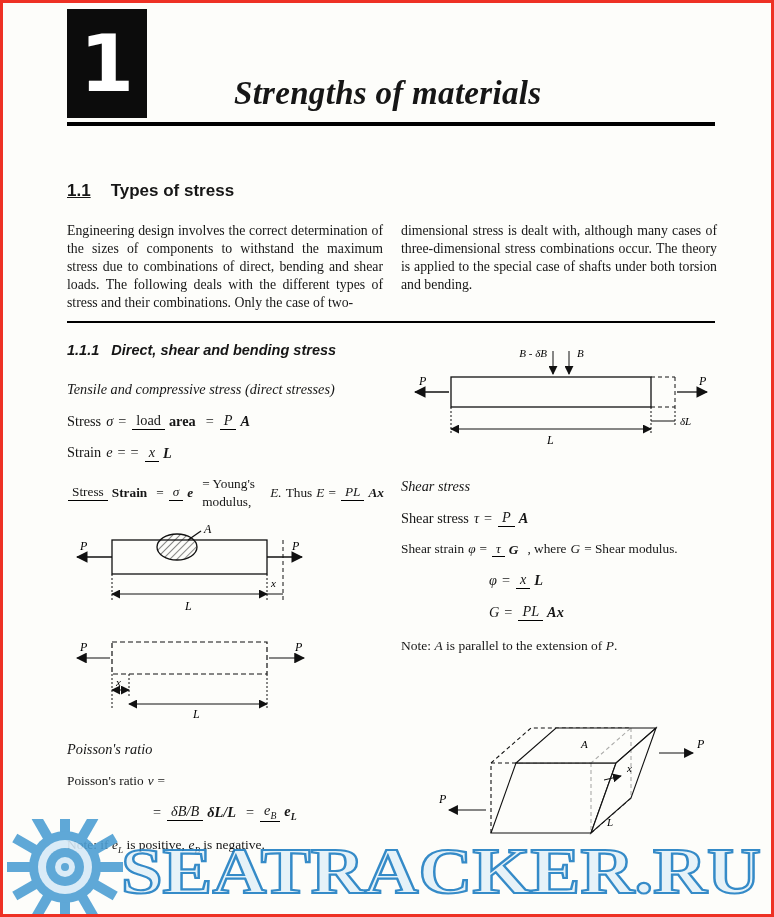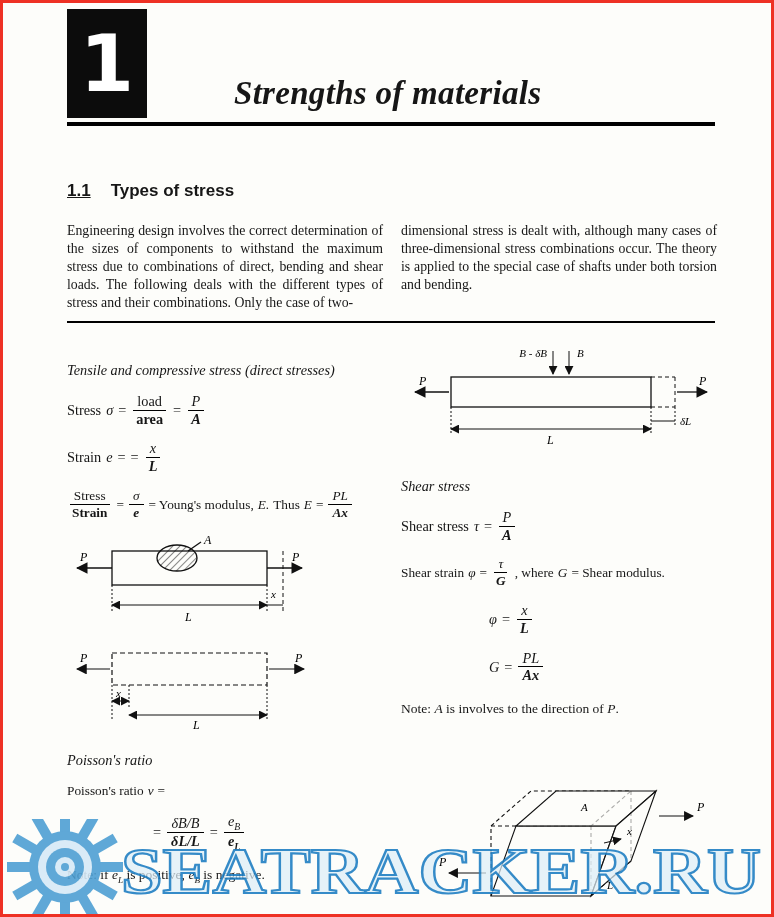--- a/index.html
+++ b/index.html
@@ -25,21 +25,21 @@
   .col-left-intro{left:64px;top:219px;text-align:justify;}
   .col-right-intro{left:398px;top:219px;text-align:justify;}
   .col-left{left:64px;top:338px;width:322px;}
   .col-right{left:398px;top:338px;width:322px;}
 
   .it-head{font-style:italic;font-size:14.3px;margin:20px 0 0 0;}
   .fline{display:flex;align-items:center;gap:5px;margin-top:13px;font-size:14.3px;flex-wrap:nowrap;}
   .fline.small{font-size:13.3px;gap:4px;}
   .fline.indent{margin-left:88px;}
   .v{font-style:italic;}
-  .fr{display:inline-flex;flex-direction:column;align-items:center;line-height:1.18;margin:0 1px;}
+  .fr{display:inline-flex;flex-direction:row;align-items:flex-end;line-height:1.18;margin:0 1px;}
   .fr .n{padding:0 4px;border-bottom:1px solid #000;white-space:nowrap;}
   .fr .d{padding:0 4px;white-space:nowrap;font-weight:bold;}
   sub{font-size:.68em;font-style:italic;}
   .note-line{margin-top:14px;font-size:13.5px;}
   .diagram{display:block;margin-top:10px;}
   svg text{font-family:"Liberation Serif",serif;}
   .svg-lab{font-style:italic;font-size:12px;}
   .svg-lab-sm{font-size:11px;}
 
   .watermark{position:absolute;left:0;top:816px;width:676px;height:98px;z-index:6;pointer-events:none;}
@@ -69,20 +69,23 @@
   <div class="h-sec">
     <span class="num">1.1</span><span>Types of stress</span>
   </div>
 
   <div class="col col-left-intro">Engineering design involves the correct determination of the sizes of components to withstand the maximum stress due to combinations of direct, bending and shear loads. The following deals with the different types of stress and their combinations. Only the case of two-</div>
   <div class="col col-right-intro">dimensional stress is dealt with, although many cases of three-dimensional stress combinations occur. The theory is applied to the special case of shafts under both torsion and bending.</div>
 
   <div class="rule-thin"></div>
 
   <div class="col col-left">
+    <p class="h-sub">
+      <span class="num">1.1.1</span><span>Direct, shear and bending stress</span>
+    </p>
 
     <p class="it-head">Tensile and compressive stress (direct stresses)</p>
 
     <div class="fline">
       <span>Stress</span>
       <span class="v">σ</span>
       <span>=</span>
       <span class="fr">
           <span class="n">load</span>
           <span class="d">area</span>
@@ -252,21 +255,21 @@
     <div class="fline indent">
       <span class="v">G</span>
       <span>=</span>
       <span class="fr v">
           <span class="n">PL</span>
           <span class="d">Ax</span>
         </span>
     </div>
 
     <p class="note-line" style="margin-top:16px">
-      <span>Note: </span><span class="v">A</span><span> is involves to the direction of </span><span class="v">P</span><span>.</span>
+      <span>Note: </span><span class="v">A</span><span> is parallel to the extension of </span><span class="v">P</span><span>.</span>
     </p>
 
     <svg class="diagram" style="margin-left:30px;margin-top:8px" width="300" height="196" viewBox="0 0 300 196">
       <g stroke="#111" stroke-width="1.1" fill="none">
 
         <path d="M60,165 L60,95 L160,95" stroke-dasharray="4 3"></path>
         <path d="M60,95 L100,60 L200,60 L160,95" stroke-dasharray="4 3"></path>
         <path d="M200,60 L200,130 L160,165" stroke-dasharray="4 3"></path>
         <line x1="160" y1="95" x2="160" y2="165" stroke-dasharray="4 3"></line>
 

